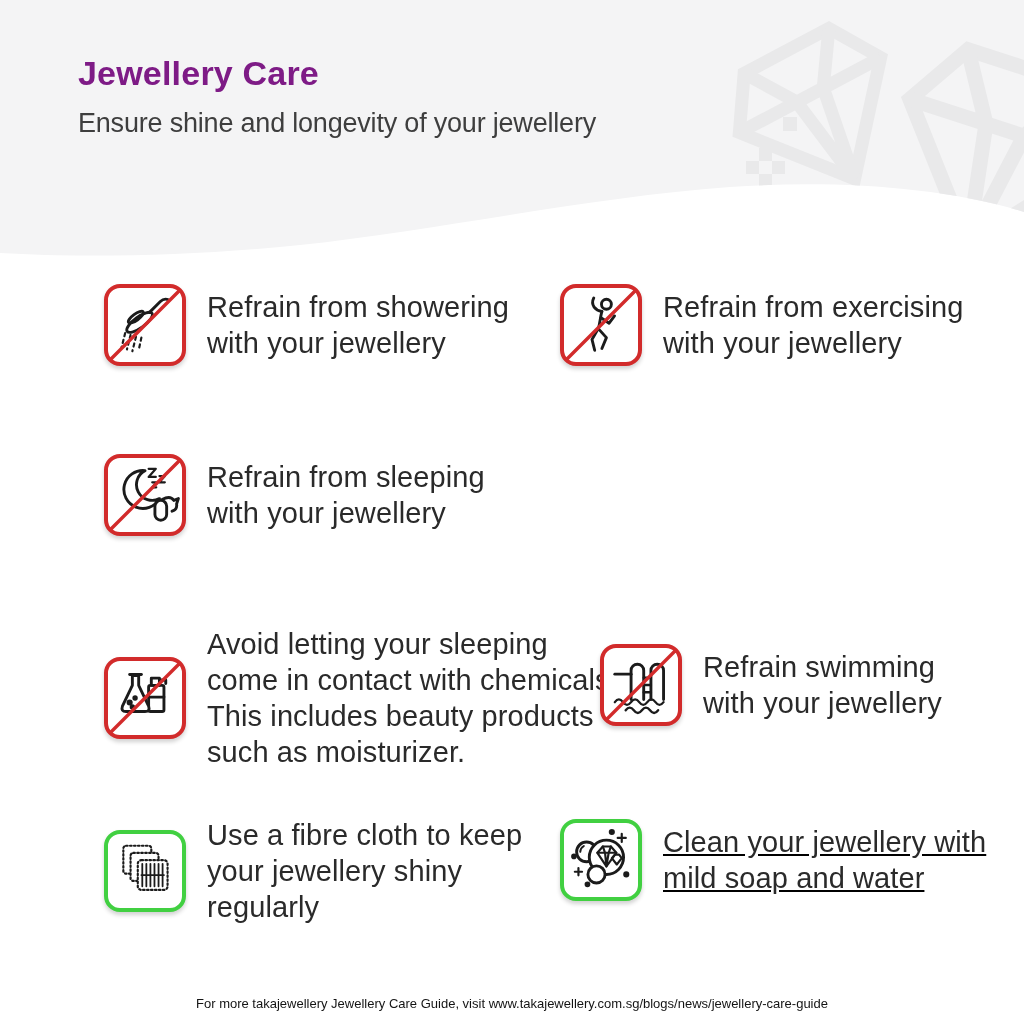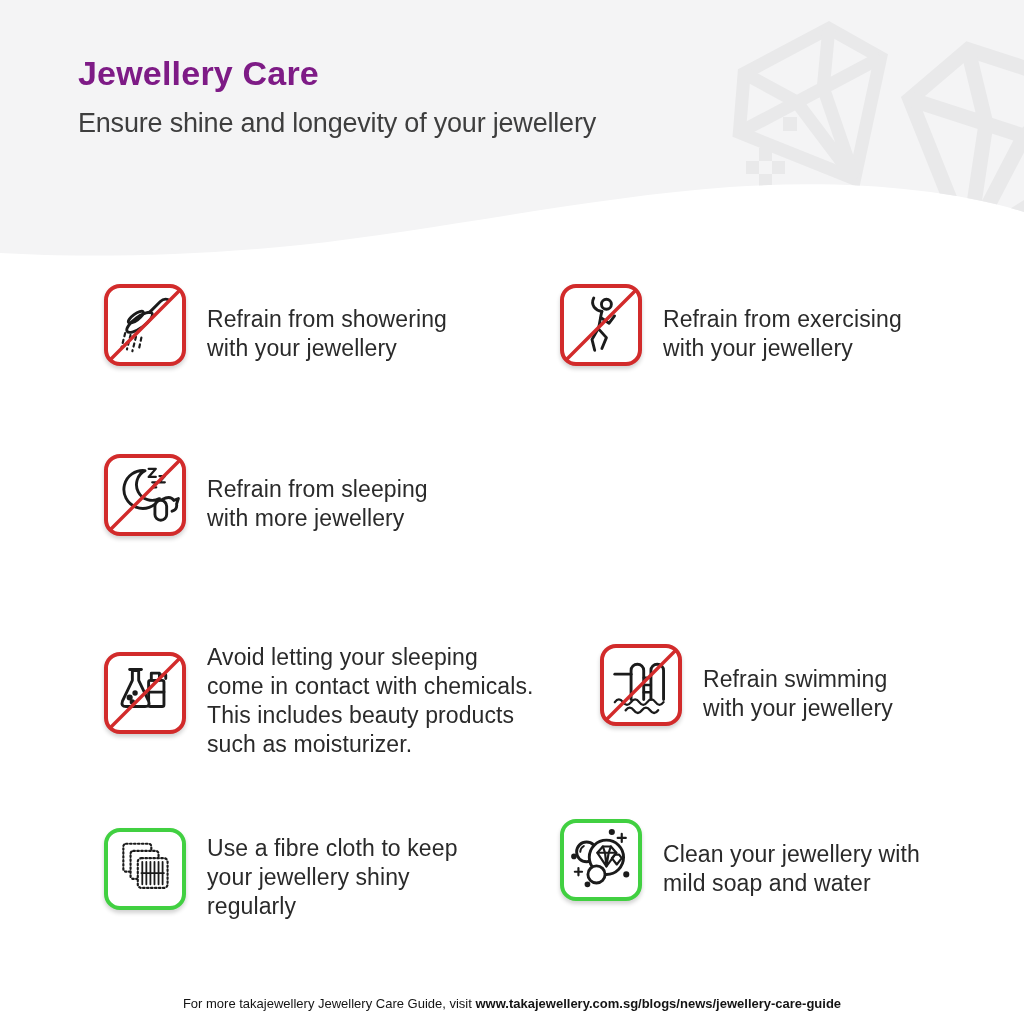--- a/index.html
+++ b/index.html
@@ -21,37 +21,37 @@
   .wm-solid{fill:var(--watermark-gray);stroke:none;}
   .title{
     position:absolute;left:78px;top:54px;font-size:34px;font-weight:bold;
     color:var(--accent-purple);letter-spacing:0.2px;
   }
   .subtitle{
     position:absolute;left:78px;top:108px;font-size:27px;color:#3e3e3e;letter-spacing:-0.2px;
   }
   .cell{position:absolute;display:flex;align-items:center;gap:21px;}
   .cell .text{
-    font-size:23px;line-height:29px;color:var(--body-text);
-    white-space:pre-line;letter-spacing:0.1px;margin-top:17px;
+    font-size:29px;line-height:36px;color:var(--body-text);
+    white-space:pre-line;letter-spacing:0.1px;
   }
   .badge{
     flex:0 0 auto;width:82px;height:82px;box-sizing:border-box;border:4px solid;
     border-radius:16px;position:relative;display:flex;align-items:center;justify-content:center;
     background:#fff;box-shadow:0 3px 4px rgba(0,0,0,.18);
   }
   .badge.prohibited{border-color:var(--prohibited-red);}
   .badge.allowed{border-color:var(--allowed-green);}
   .art{stroke:#1b1b1b;fill:none;stroke-width:3.2;stroke-linecap:round;stroke-linejoin:round;}
   .slash{position:absolute;left:-4px;top:-4px;pointer-events:none;}
   .slash line{stroke:var(--prohibited-red);stroke-width:3.4;stroke-linecap:round;}
   .footer{
     position:absolute;left:0;right:0;top:996px;text-align:center;font-size:13px;color:#141414;
   }
-  .footer b{font-weight:bold;margin-top:40px;}
+  .footer b{font-weight:normal;margin-top:40px;}
 </style>
 </head>
 <body>
 
 <div class="canvas">
 
   <svg class="headerart" width="1024" height="280" viewBox="0 0 1024 280">
     <defs>
       <clipPath id="headclip">
         <path d="M0,0 H1024 V212 C940,186 830,180 730,187 C590,197 440,230 300,245 C195,256 85,258 0,253 Z"></path>
@@ -133,21 +133,21 @@
           <path d="M49,27 h4.5 l-4.5,5.5 h4.5"></path>
         </g>
         <rect x="52" y="47" width="13" height="22" rx="6.5" fill="#fff"></rect>
         <path d="M60,46 q9,-5 13,1 l5,-2 -2,6 q1,6 -5,8"></path>
       </svg>
       <svg class="slash" width="82" height="82" viewBox="0 0 82 82">
           <line x1="7" y1="75" x2="75" y2="7"></line>
         </svg>
     </div>
     <div class="text">Refrain from sleeping
-with more jewellery</div>
+with your jewellery</div>
   </div>
 
 
   <div class="cell" style="left:104px;top:626px;">
     <div class="badge prohibited">
       <svg class="art" width="74" height="74" viewBox="0 0 82 82">
         <rect x="45" y="27" width="17" height="29" rx="2"></rect>
         <rect x="48" y="19" width="9" height="8"></rect>
         <path d="M57,21 h7 v4"></path>
         <path d="M45,40 h17"></path>
@@ -197,21 +197,21 @@
           <path d="M38,33 V58 M42.5,33 V58 M47,33 V58 M51.5,33 V58 M56,33 V58 M60.5,33 V58"></path>
           <path d="M37,45.5 H62"></path>
         </g>
       </svg>
     </div>
     <div class="text">Use a fibre cloth to keep
 your jewellery shiny
 regularly</div>
   </div>
 
-  <div class="cell" style="left:560px;top:819px;">
+  <div class="cell" style="left:560px;top:819px;text-decoration:underline;">
     <div class="badge allowed">
       <svg class="art" width="74" height="74" viewBox="0 0 82 82">
         <circle cx="25" cy="32" r="11"></circle>
         <path d="M18,32 a8,8 0 0 1 4,-6.5" stroke-width="2.2"></path>
         <circle cx="47" cy="38" r="19" fill="#fff"></circle>
         <g stroke-width="2.4">
           <path d="M37,33 L43,26 H52 L58,33 L47,48 Z"></path>
           <path d="M37,33 H58 M43,26 L45.5,33 M52,26 L49.5,33 M45.5,33 L47,48 M49.5,33 L47,48"></path>
           <path d="M53,39 l3.5,-4 h4.5 l3,4 -5.5,7 Z"></path>
         </g>

